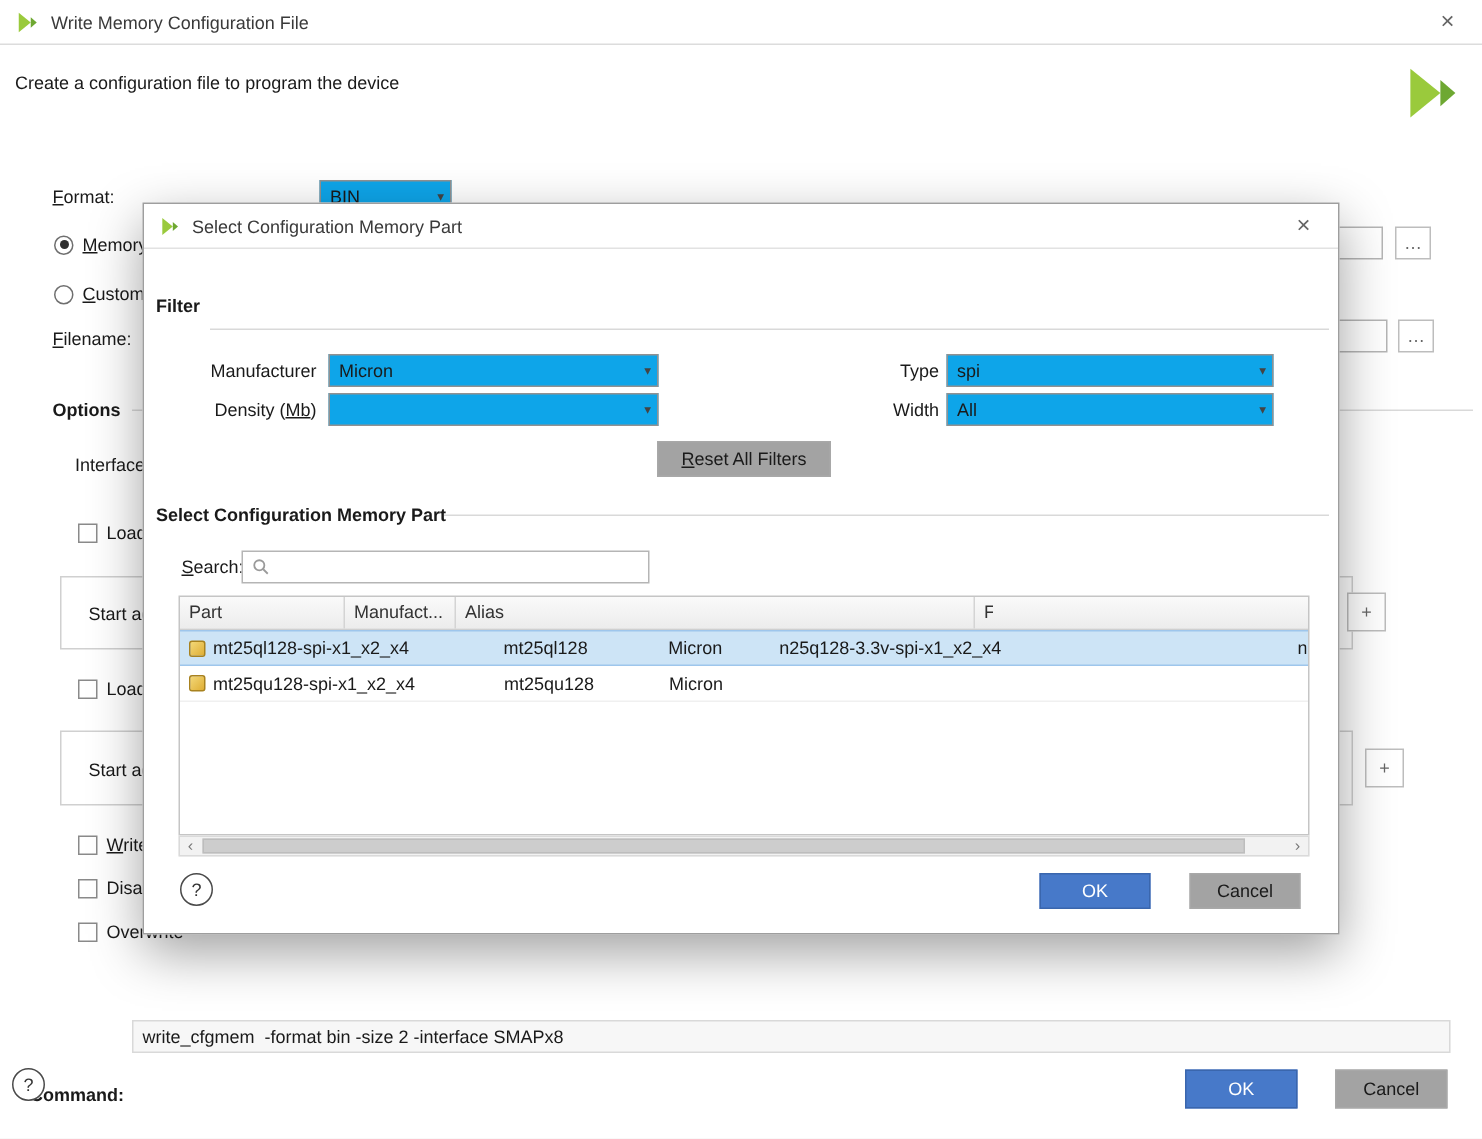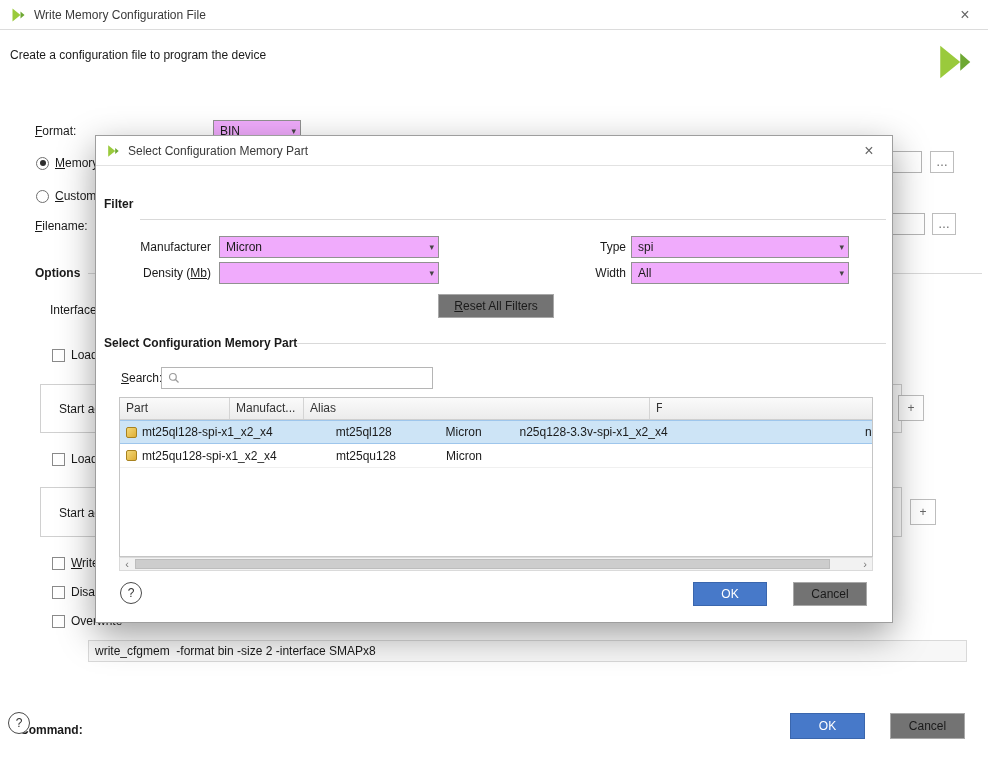--- a/index.html
+++ b/index.html
@@ -21,33 +21,33 @@
              color:#666; font-size:16px; cursor:default; }
 
   .label { color:#1a1a1a; }
   .bold { font-weight:bold; }
   .mnemonic { display:inline-block; }
   .mnemonic::first-letter { text-decoration:underline; }
 
   .hr { position:absolute; height:1px; background:#d9d9d9; }
 
   
-  .combo { position:absolute; height:22px; background:#f0abfc; border:1px solid #919191;
+  .combo { position:absolute; height:22px; background:#0ea5e9; border:1px solid #919191;
            display:flex; align-items:center; padding:0 4px 0 6px; }
   .combo .combo-val { flex:1; overflow:hidden; white-space:nowrap; }
   .combo .combo-chevron { color:#444; font-size:9px; padding-left:4px; }
 
   
   .tinput { position:absolute; height:22px; background:#fff; border:1px solid #b5b5b5;
             display:flex; align-items:center; padding:0 6px; white-space:pre; overflow:hidden; }
   .tinput.gray { background:#f7f7f7; border-color:#d9d9d9; }
 
   
   .btn { position:absolute; display:flex; align-items:center; justify-content:center;
-         background:#737373; border:1px solid #a8a8a8; color:#1a1a1a; cursor:default; }
+         background:#a3a3a3; border:1px solid #a8a8a8; color:#1a1a1a; cursor:default; }
   .btn-primary { background:#4779c9; border-color:#3a66ad; color:#fff; }
   .sq-btn { position:absolute; display:flex; align-items:center; justify-content:center;
             background:#fff; border:1px solid #bdbdbd; color:#666; }
 
   
   .check-row, .radio-row { position:absolute; display:flex; align-items:center; gap:6px; }
   .checkbox { width:13px; height:13px; background:#fff; border:1px solid #8a8a8a; }
   .radio { width:13px; height:13px; border:1px solid #6f6f6f; border-radius:50%; background:#fff;
            display:flex; align-items:center; justify-content:center; }
   .radio .dot { width:6px; height:6px; border-radius:50%; background:#2f2f2f; }
@@ -169,21 +169,21 @@
   <div class="check-row" style="left:52px; top:585px;">
     <span class="checkbox"></span>
     <span class="label">Disa</span>
   </div>
   <div class="check-row" style="left:52px; top:614px;">
     <span class="checkbox"></span>
     <span class="label">Overwrite</span>
   </div>
 
   <span class="abs label bold" style="left:20px; top:685px;margin-top:38px;">Command:</span>
-  <div class="tinput gray" style="left:88px; top:640px; width:879px;">write_cfgmem  -format bin -size 2 -interface SMAPx8</div>
+  <div class="tinput gray" style="left:88px; top:680px; width:879px;">write_cfgmem  -format bin -size 2 -interface SMAPx8</div>
 
   <div class="help-circle" style="left:8px; top:712px;">?</div>
   <div class="btn btn-primary" style="left:790px; top:713px; width:75px; height:26px;">OK</div>
   <div class="btn" style="left:890px; top:713px; width:75px; height:26px;">Cancel</div>
 
   <div id="part-dialog">
 
     <div class="titlebar">
       <svg class="logo-small" style="width:14px;height:14px;" viewBox="0 0 32 32">
         <path d="M5 3 L21 16 L5 29 Z" fill="#9aca3c"></path>

